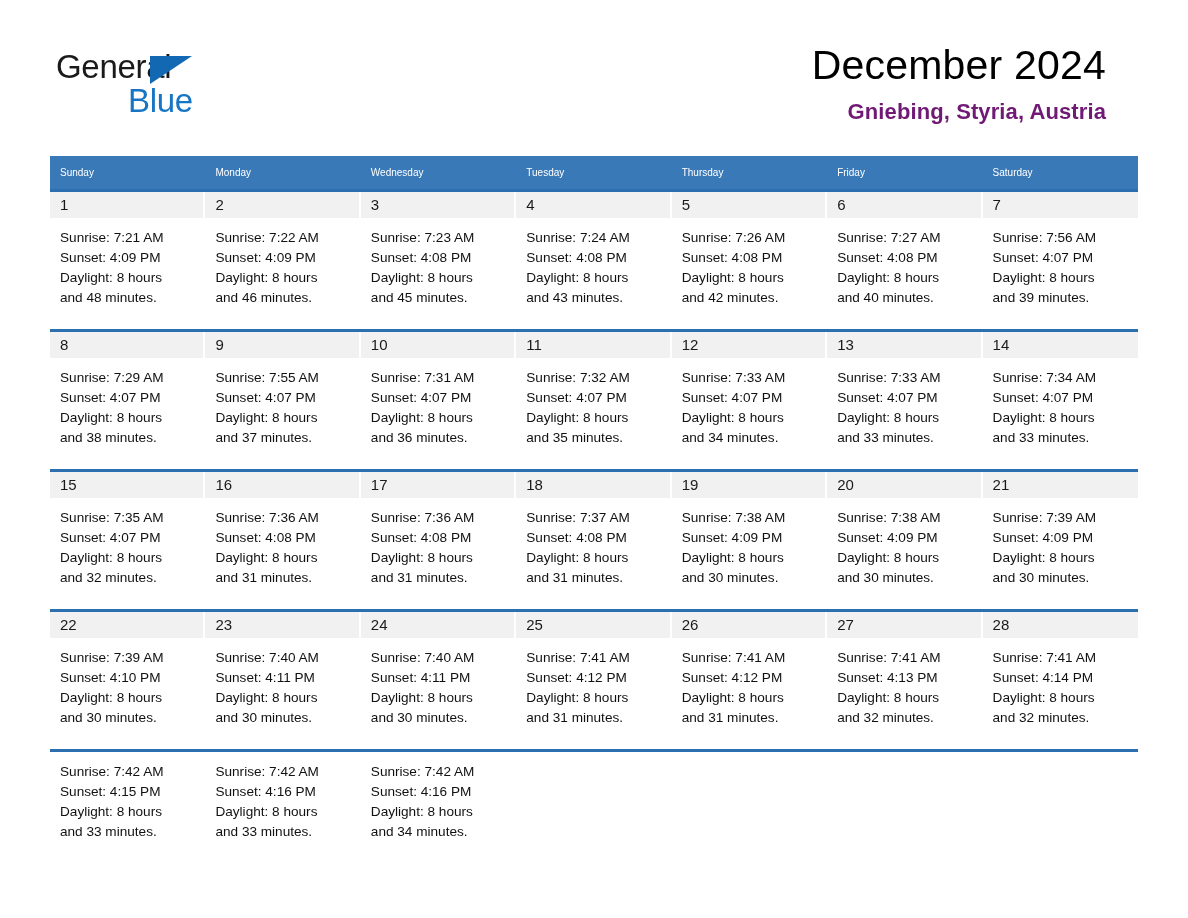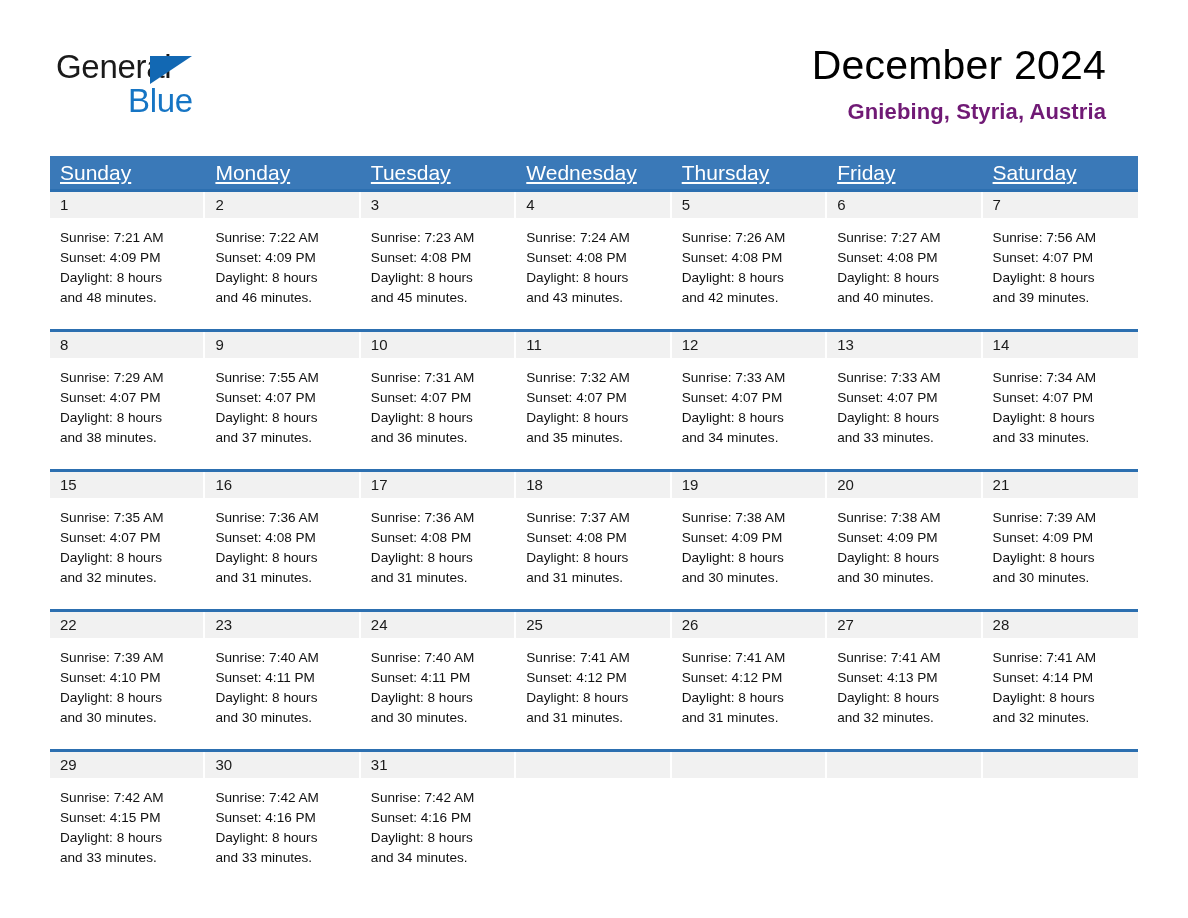--- a/index.html
+++ b/index.html
@@ -88,25 +88,24 @@
     width: 1088px;
   }
   .weekdays {
     display: grid;
     grid-template-columns: repeat(7, 1fr);
     background: #3a79b8;
     height: 33px;
   }
   .weekday {
     color: #ffffff;
-    font-size: 21px;
+    font-size: 10px;
     line-height: 33px;
     padding-left: 10px;
     white-space: nowrap;
-    text-decoration: underline;
   }
 
   .week {
     margin-top: 0;
   }
   .week + .week {
     margin-top: 15px;
   }
   .week-rule {
     height: 3px;
@@ -159,22 +158,22 @@
     <div class="titles">
       <div class="month-title">December 2024</div>
       <div class="location">Gniebing, Styria, Austria</div>
     </div>
   </div>
 
   <div class="calendar">
     <div class="weekdays">
       <div class="weekday">Sunday</div>
       <div class="weekday">Monday</div>
+      <div class="weekday">Wednesday</div>
       <div class="weekday">Tuesday</div>
-      <div class="weekday">Wednesday</div>
       <div class="weekday">Thursday</div>
       <div class="weekday">Friday</div>
       <div class="weekday">Saturday</div>
     </div>
 
     <div class="week">
       <div class="week-rule"></div>
       <div class="daynums">
         <div class="daynum">1</div>
         <div class="daynum">2</div>
@@ -396,29 +395,20 @@
           <p>Sunrise: 7:41 AM</p>
           <p>Sunset: 4:14 PM</p>
           <p>Daylight: 8 hours</p>
           <p>and 32 minutes.</p>
         </div>
       </div>
     </div>
 
     <div class="week">
       <div class="week-rule"></div>
-      <div class="daynums">
-        <div class="daynum">29</div>
-        <div class="daynum">30</div>
-        <div class="daynum">31</div>
-        <div class="daynum empty"></div>
-        <div class="daynum empty"></div>
-        <div class="daynum empty"></div>
-        <div class="daynum empty"></div>
-      </div>
       <div class="details">
         <div class="cell">
           <p>Sunrise: 7:42 AM</p>
           <p>Sunset: 4:15 PM</p>
           <p>Daylight: 8 hours</p>
           <p>and 33 minutes.</p>
         </div>
         <div class="cell">
           <p>Sunrise: 7:42 AM</p>
           <p>Sunset: 4:16 PM</p>

